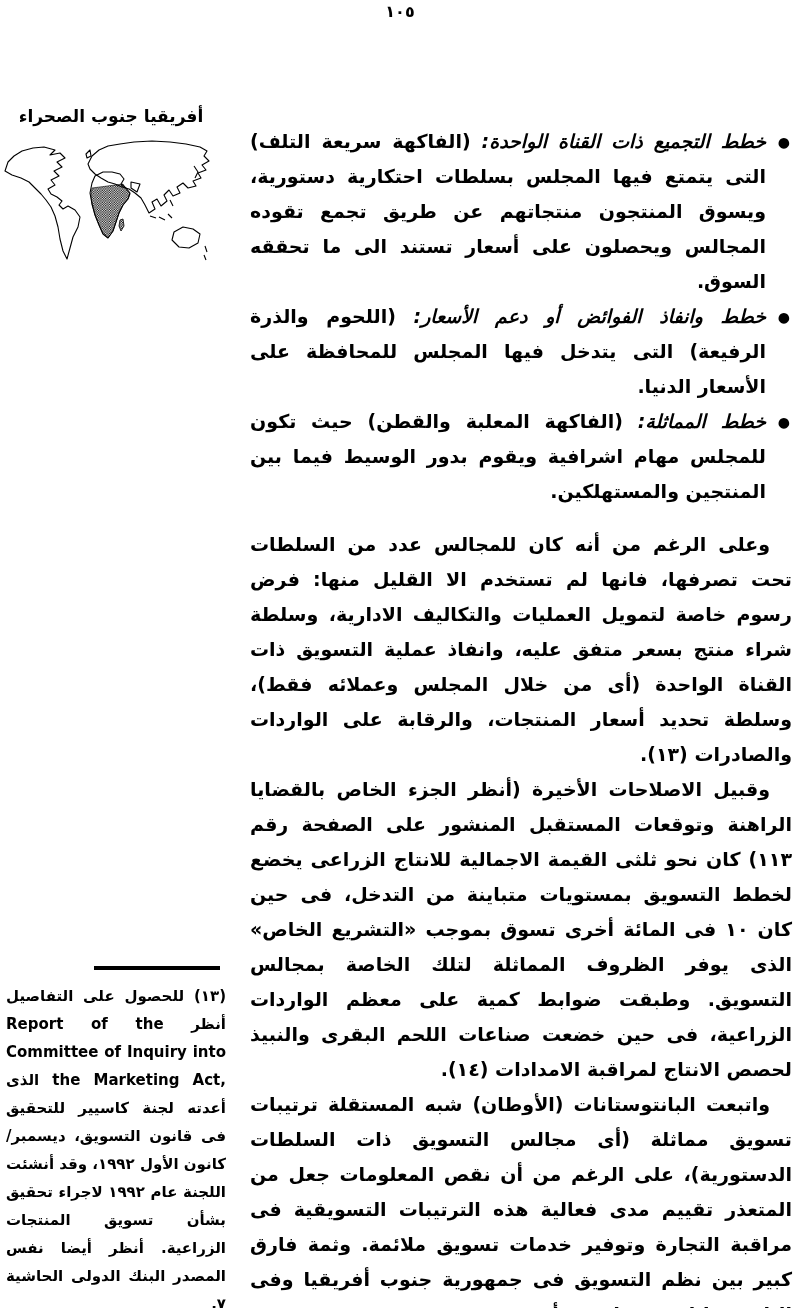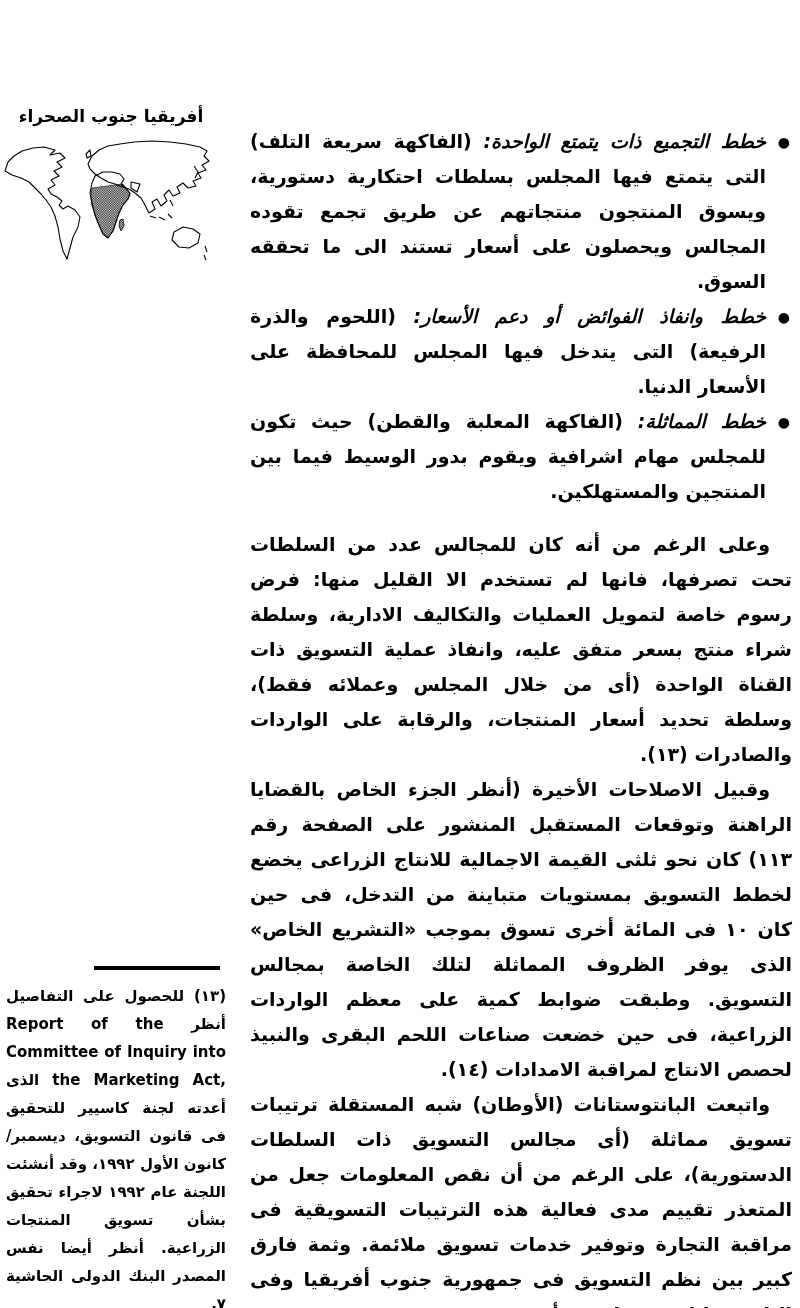--- a/index.html
+++ b/index.html
@@ -82,20 +82,21 @@
     margin: 0 6px 12px auto;
   }
   .fn { margin: 0; }
   .en { direction: ltr; unicode-bidi: embed; }
 </style>
 </head>
 <body>
 
 <div class="page">
 
+  <div class="page-number">١٠٥</div>
 
   <aside class="sidebar">
     <div class="sidebar-title">
       <div class="t1">أفريقيا جنوب الصحراء</div>
     </div>
     <div class="map">
       <svg width="216" height="126" viewBox="0 0 216 126" xmlns="http://www.w3.org/2000/svg">
         <defs>
           <pattern id="checker" width="2.4" height="2.4" patternUnits="userSpaceOnUse">
             <rect x="0" y="0" width="1.2" height="1.2" fill="#000"></rect>
@@ -127,21 +128,21 @@
           <path d="M203,108 L205,114 M202,117 L204,122"></path>
         </g>
       </svg>
     </div>
   </aside>
 
   <main class="main">
     <div class="bullets">
       <div class="bullet-item">
         <span class="bullet">●</span>
-        <span class="lead">خطط التجميع ذات يتمتع الواحدة:</span>
+        <span class="lead">خطط التجميع ذات القناة الواحدة:</span>
         <span>(الفاكهة سريعة التلف) التى يتمتع فيها المجلس بسلطات احتكارية دستورية، ويسوق المنتجون منتجاتهم عن طريق تجمع تقوده المجالس ويحصلون على أسعار تستند الى ما تحققه السوق.</span>
       </div>
       <div class="bullet-item">
         <span class="bullet">●</span>
         <span class="lead">خطط وانفاذ الفوائض أو دعم الأسعار:</span>
         <span>(اللحوم والذرة الرفيعة) التى يتدخل فيها المجلس للمحافظة على الأسعار الدنيا.</span>
       </div>
       <div class="bullet-item">
         <span class="bullet">●</span>
         <span class="lead">خطط المماثلة:</span>

